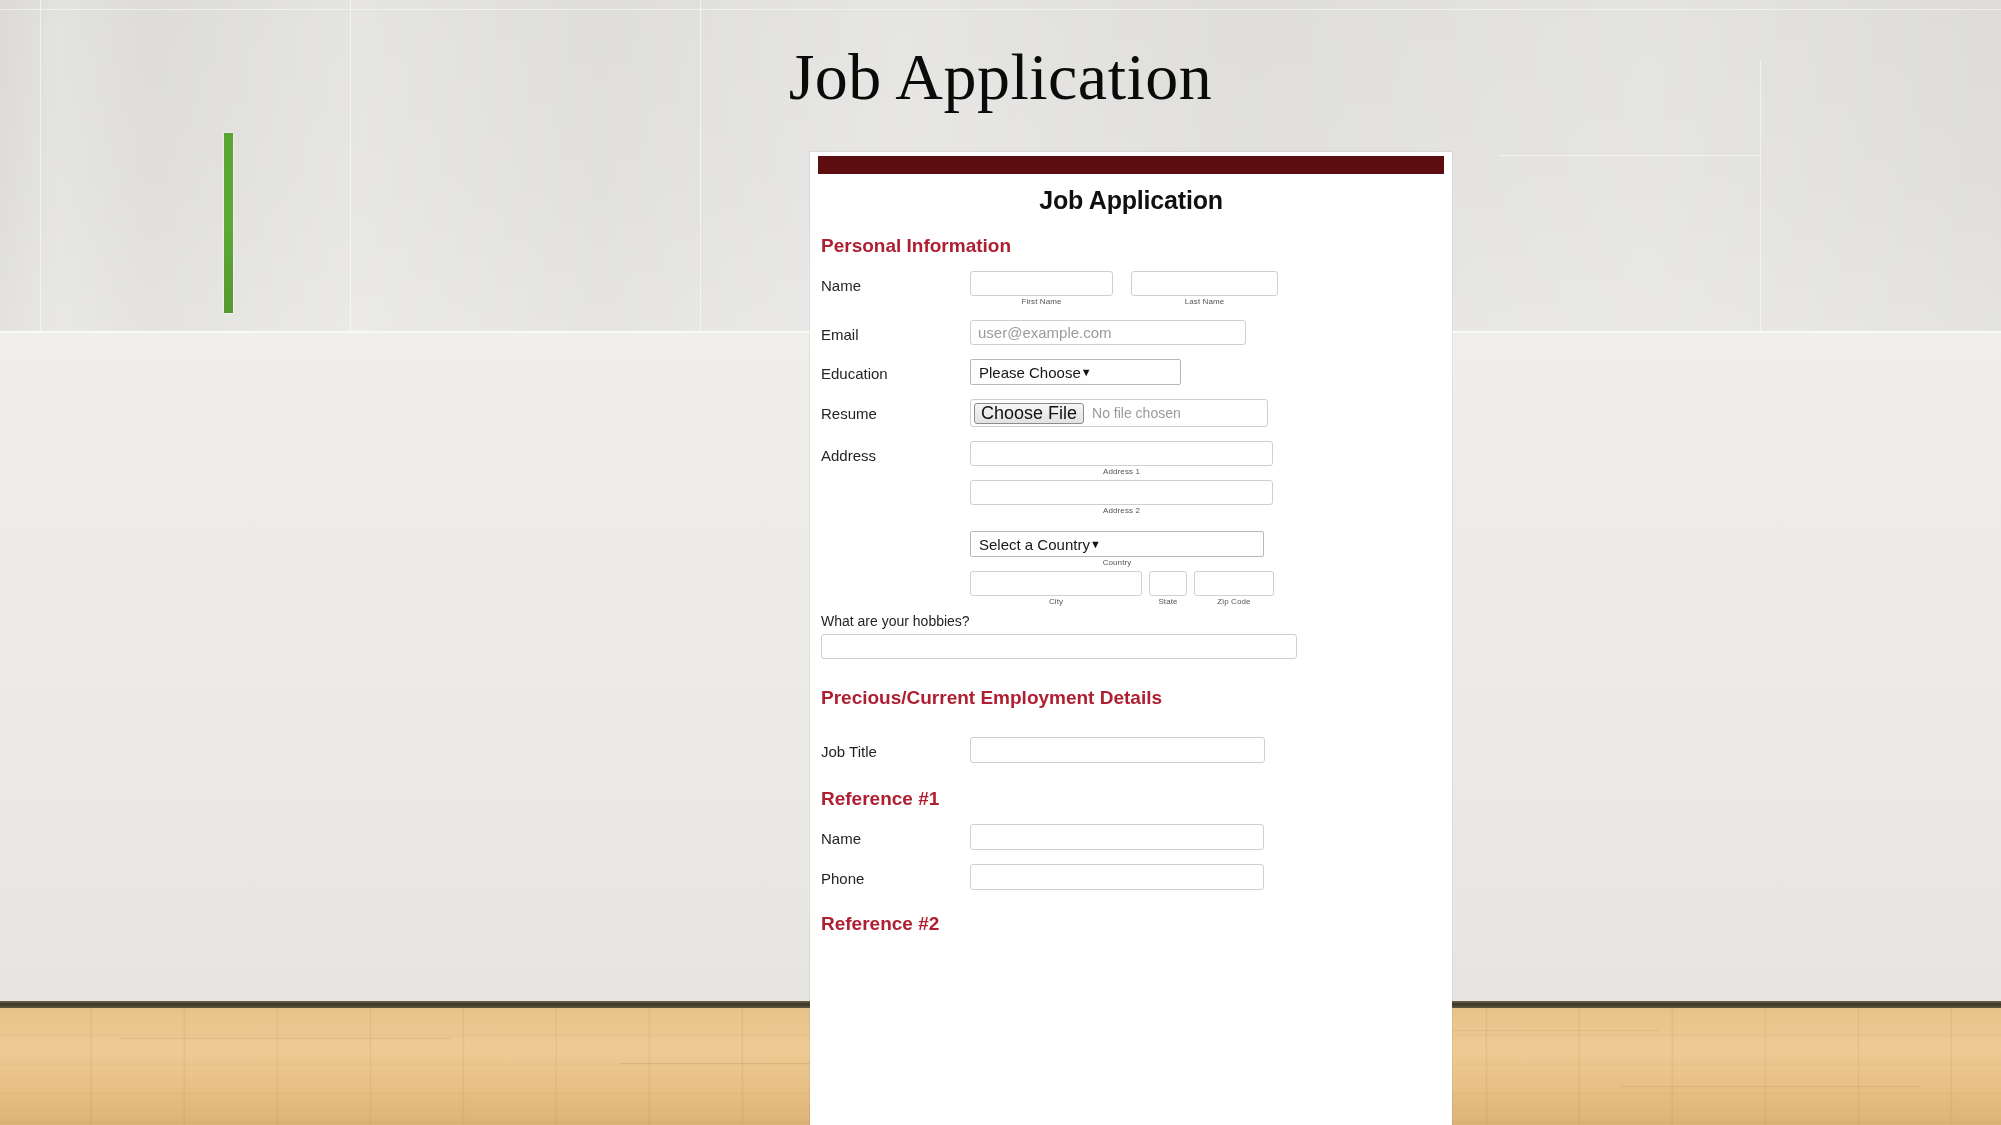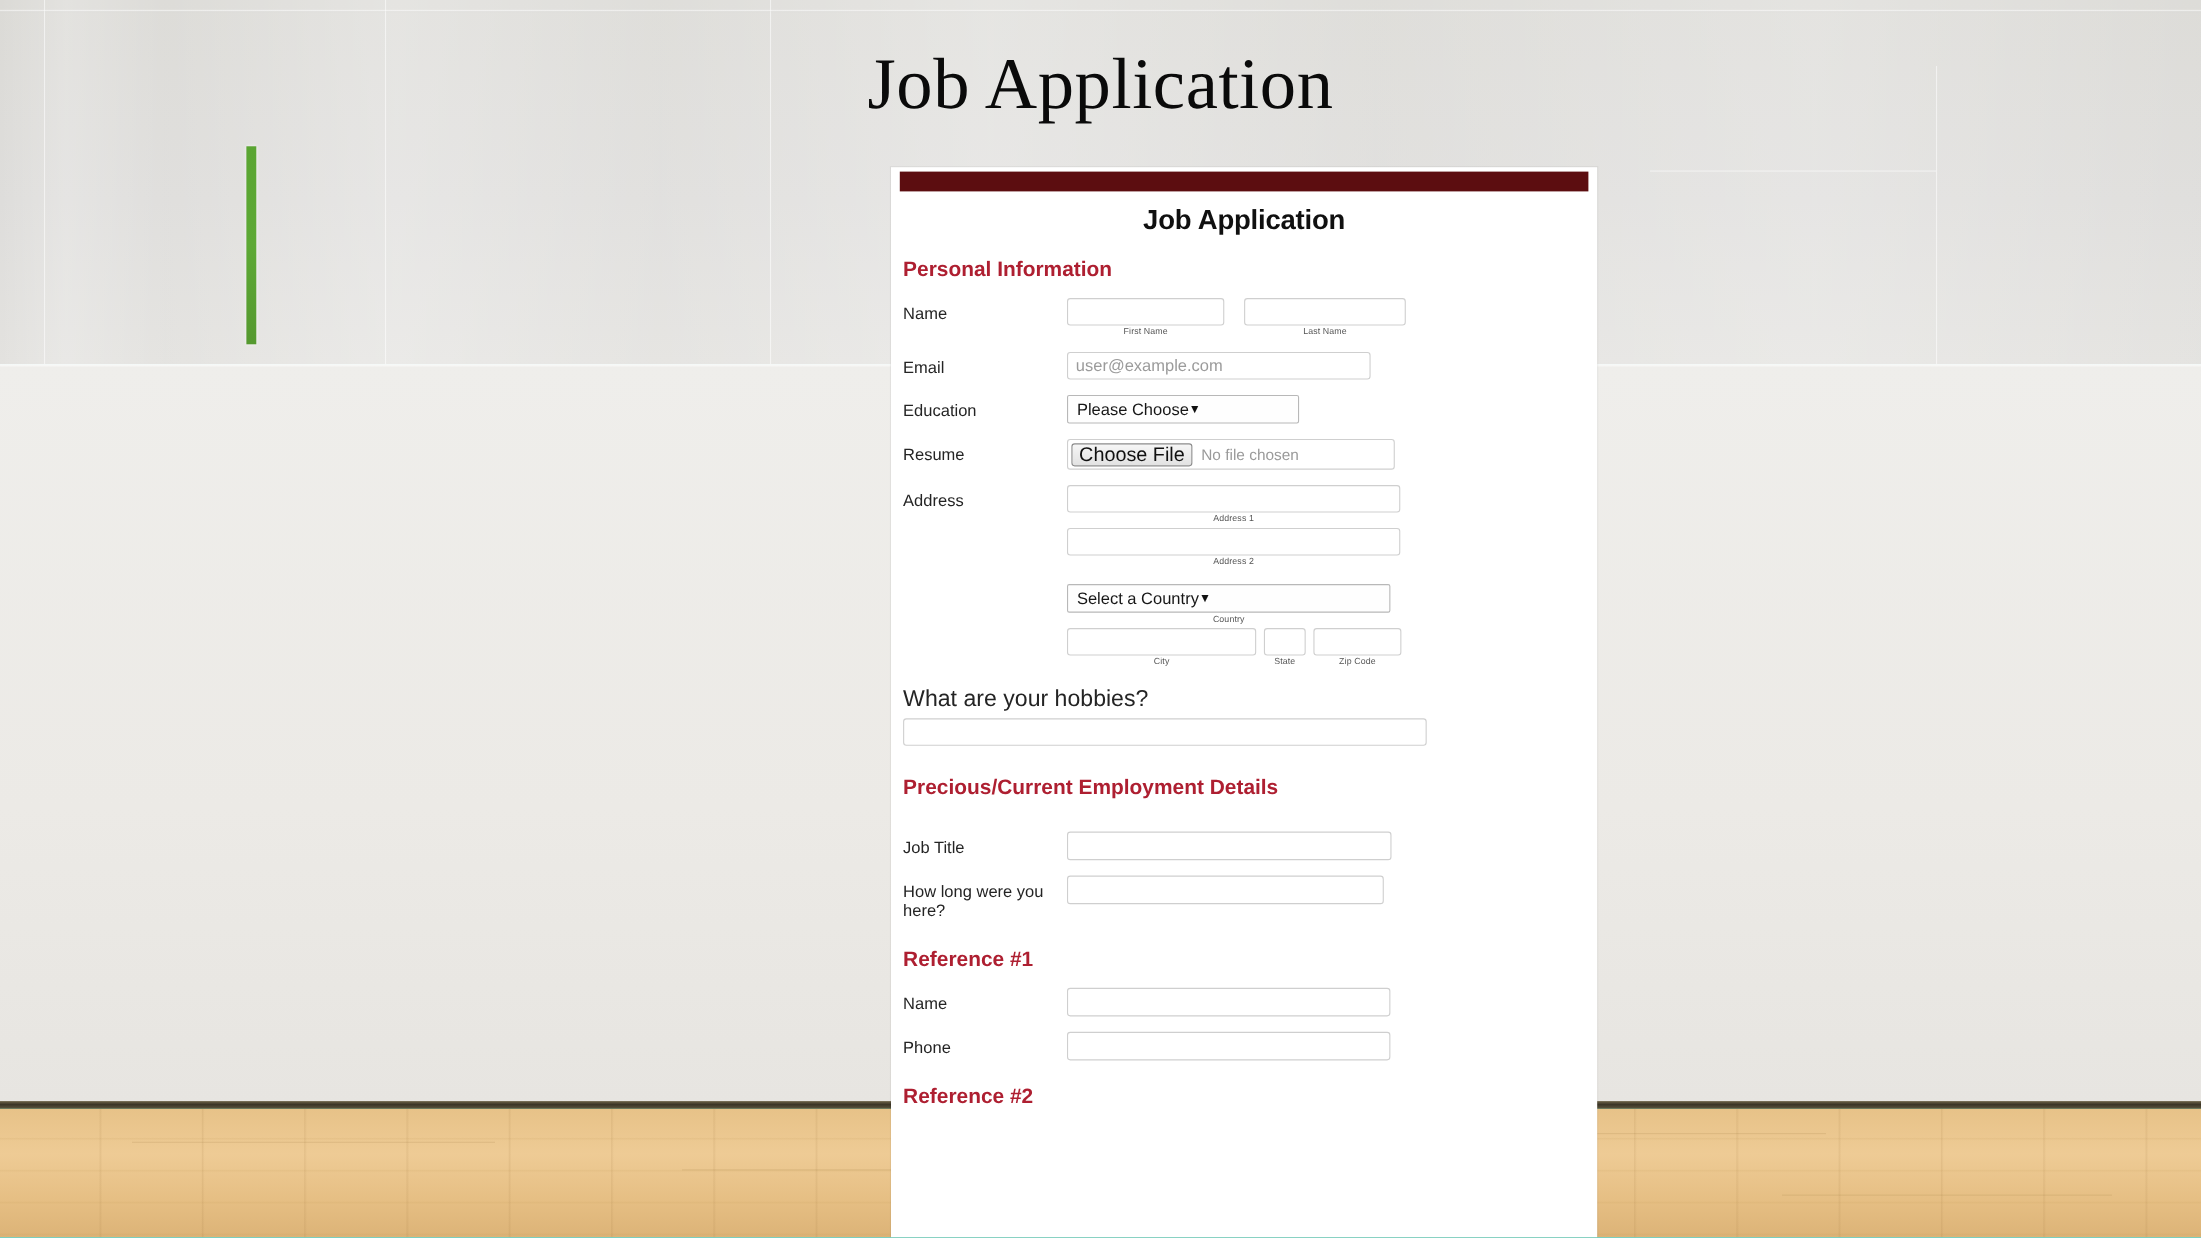--- a/index.html
+++ b/index.html
@@ -9,21 +9,21 @@
     height: 1125px;
     overflow: hidden;
     font-family: "Liberation Sans", sans-serif;
   }
 
   
   .slide {
     position: relative;
     width: 2001px;
     height: 1125px;
-    background: #14b8a6;
+    background: #c4b5fd;
     overflow: hidden;
   }
 
   .wall-upper {
     position: absolute;
     left: 0; top: 0;
     width: 2001px; height: 331px;
     background:
       linear-gradient(to right,
         rgba(255,255,255,0.00) 0px,
@@ -252,23 +252,23 @@
   .csz-state { width: 38px; }
   .csz-zip   { width: 80px; }
 
   
   .phone-group { display: flex; gap: 9px; }
   .phone-code { width: 33px; height: 26px; }
   .phone-main { width: 266px; height: 26px; }
 
   
   .hobbies-q {
-    font-size: 21px;
+    font-size: 14px;
     color: #242424;
-    margin-top: 18px;
+    margin-top: 7px;
     margin-left: 3px;
   }
   .hobbies-box {
     width: 476px;
     height: 25px;
     margin-top: 5px;
     margin-left: 3px;
   }
 
   .wide-ctrl { width: 295px; height: 26px; }
@@ -403,26 +403,20 @@
       <div class="spacer-emp"></div>
 
 
       <div class="row">
         <div class="row-label">Job Title</div>
         <div class="row-ctrl">
           <div class="tbox wide-ctrl"></div>
         </div>
       </div>
 
-      <div class="row">
-        <div class="row-label">How long were you here?</div>
-        <div class="row-ctrl">
-          <div class="tbox ctrl-howlong"></div>
-        </div>
-      </div>
 
       <div class="section-head sec-ref1">Reference #1</div>
 
       <div class="row">
         <div class="row-label">Name</div>
         <div class="row-ctrl">
           <div class="tbox ctrl-ref"></div>
         </div>
       </div>
 

